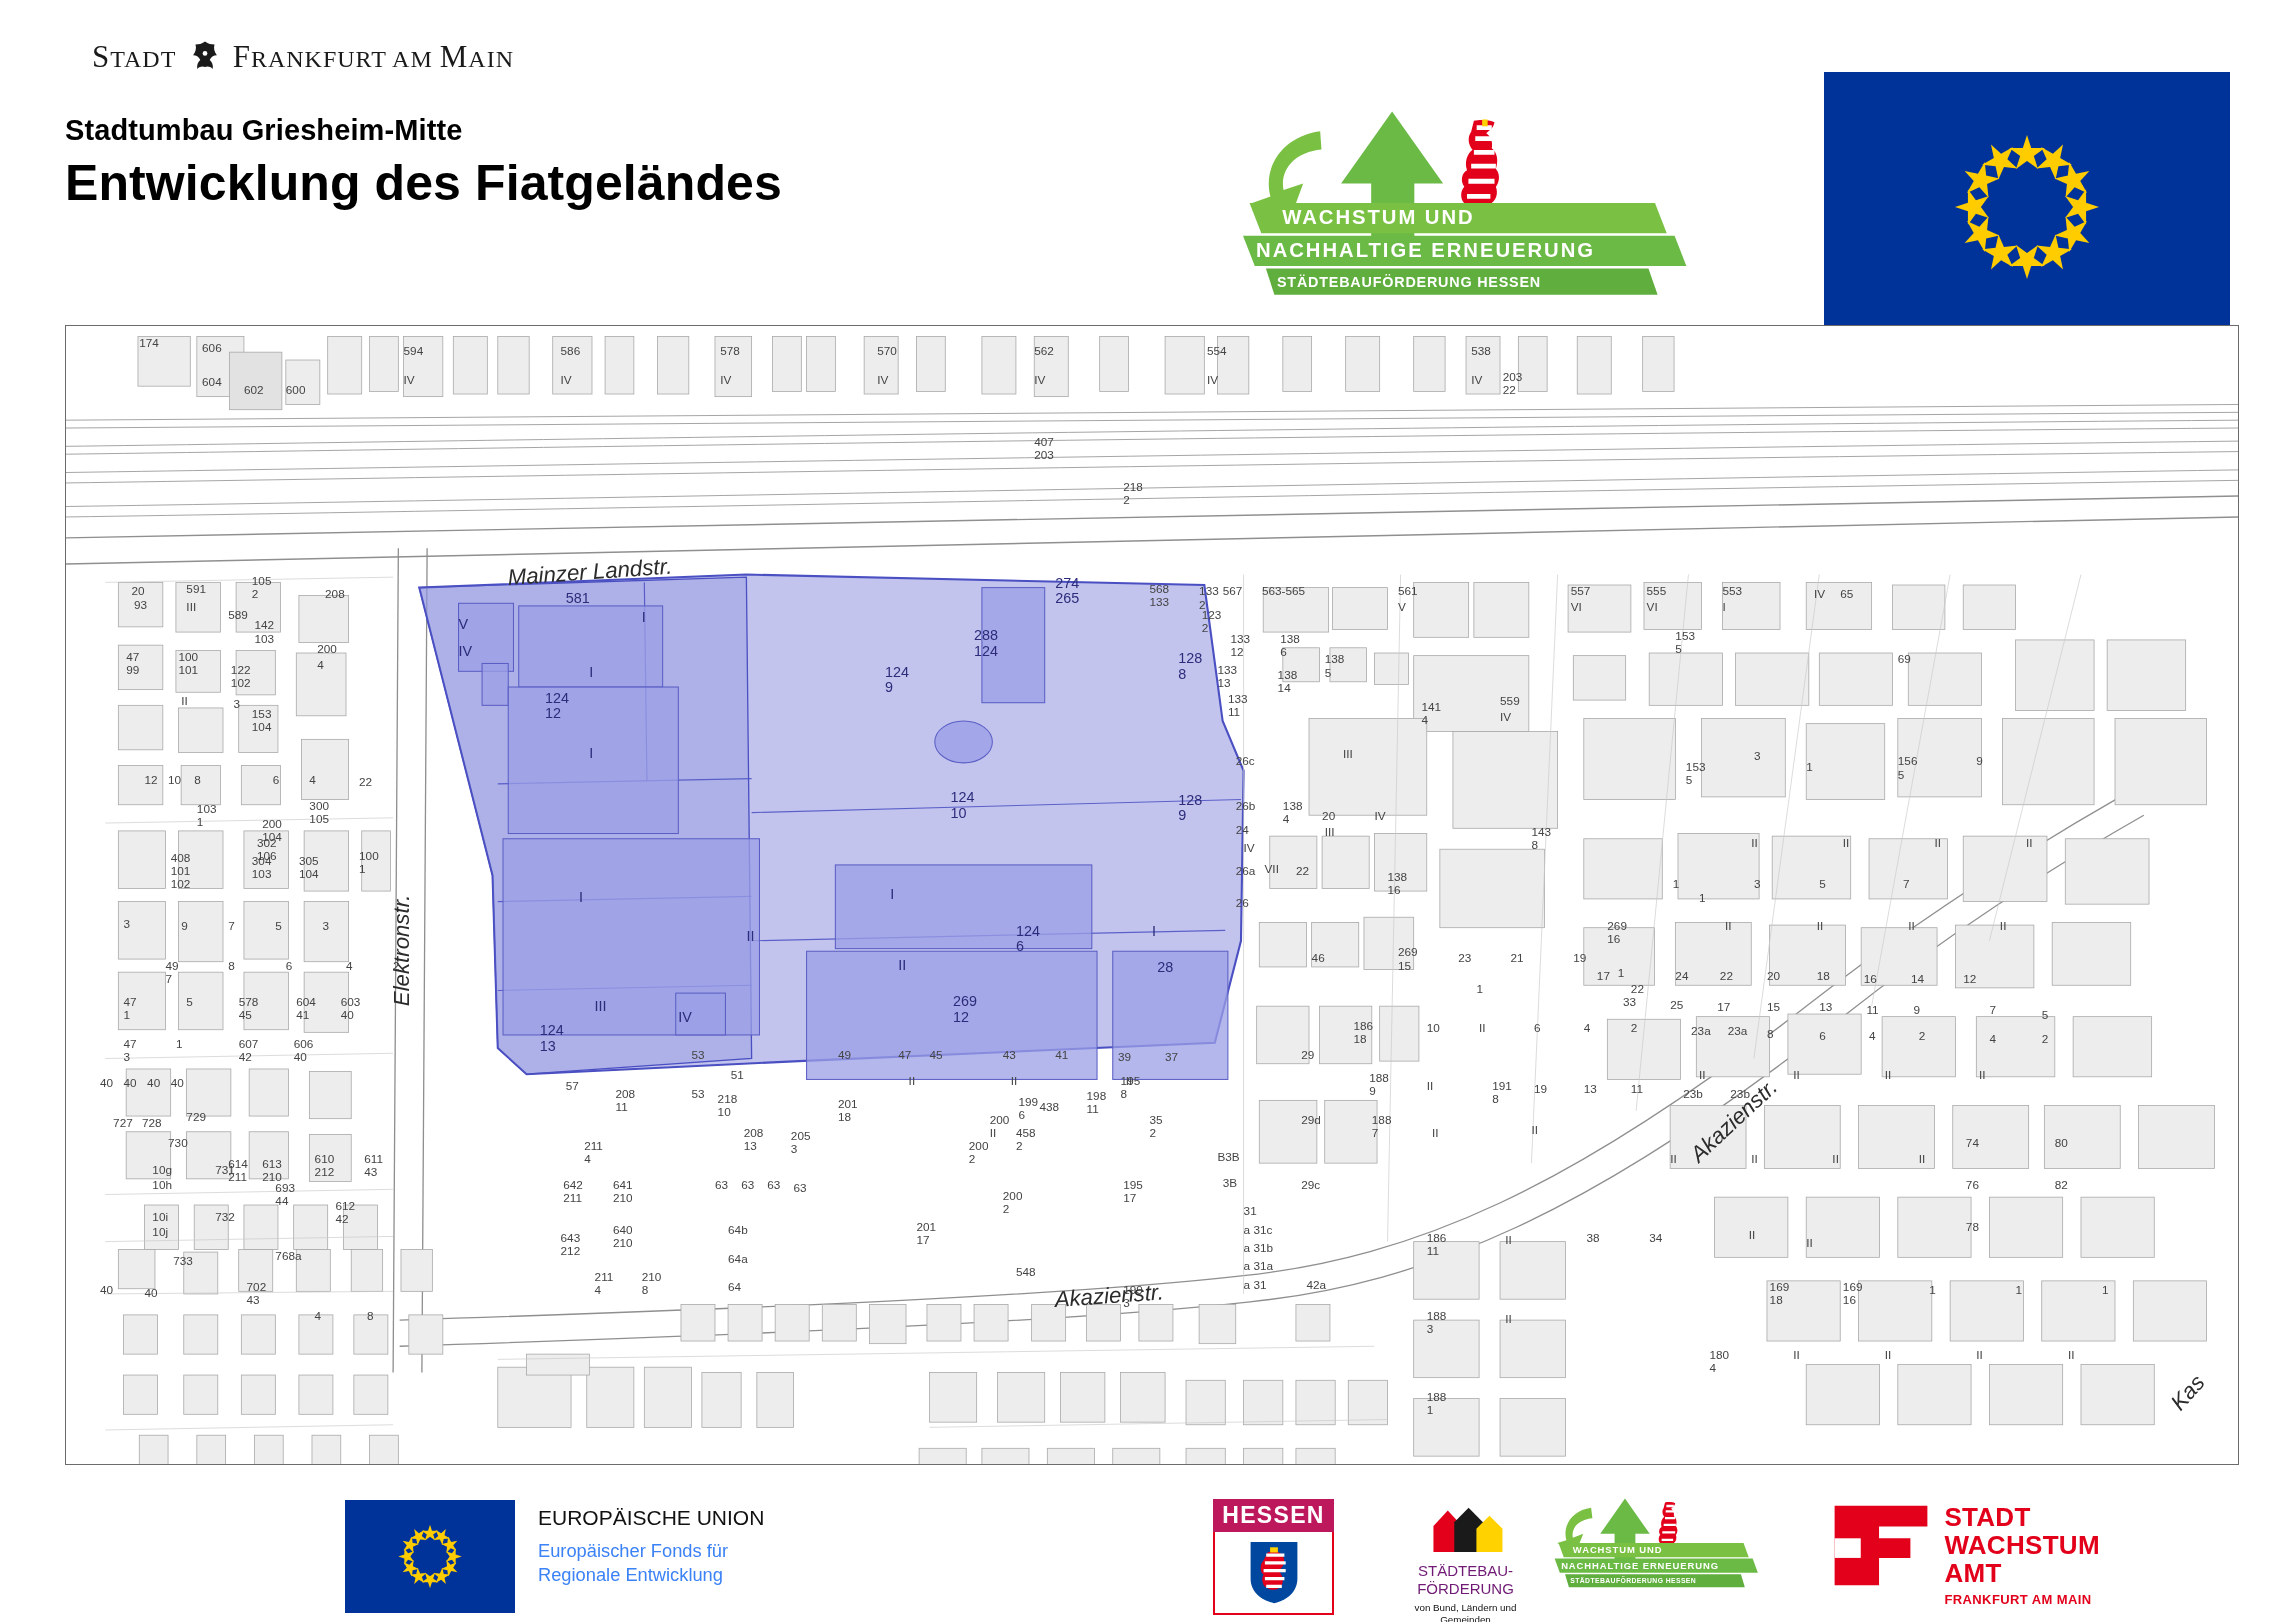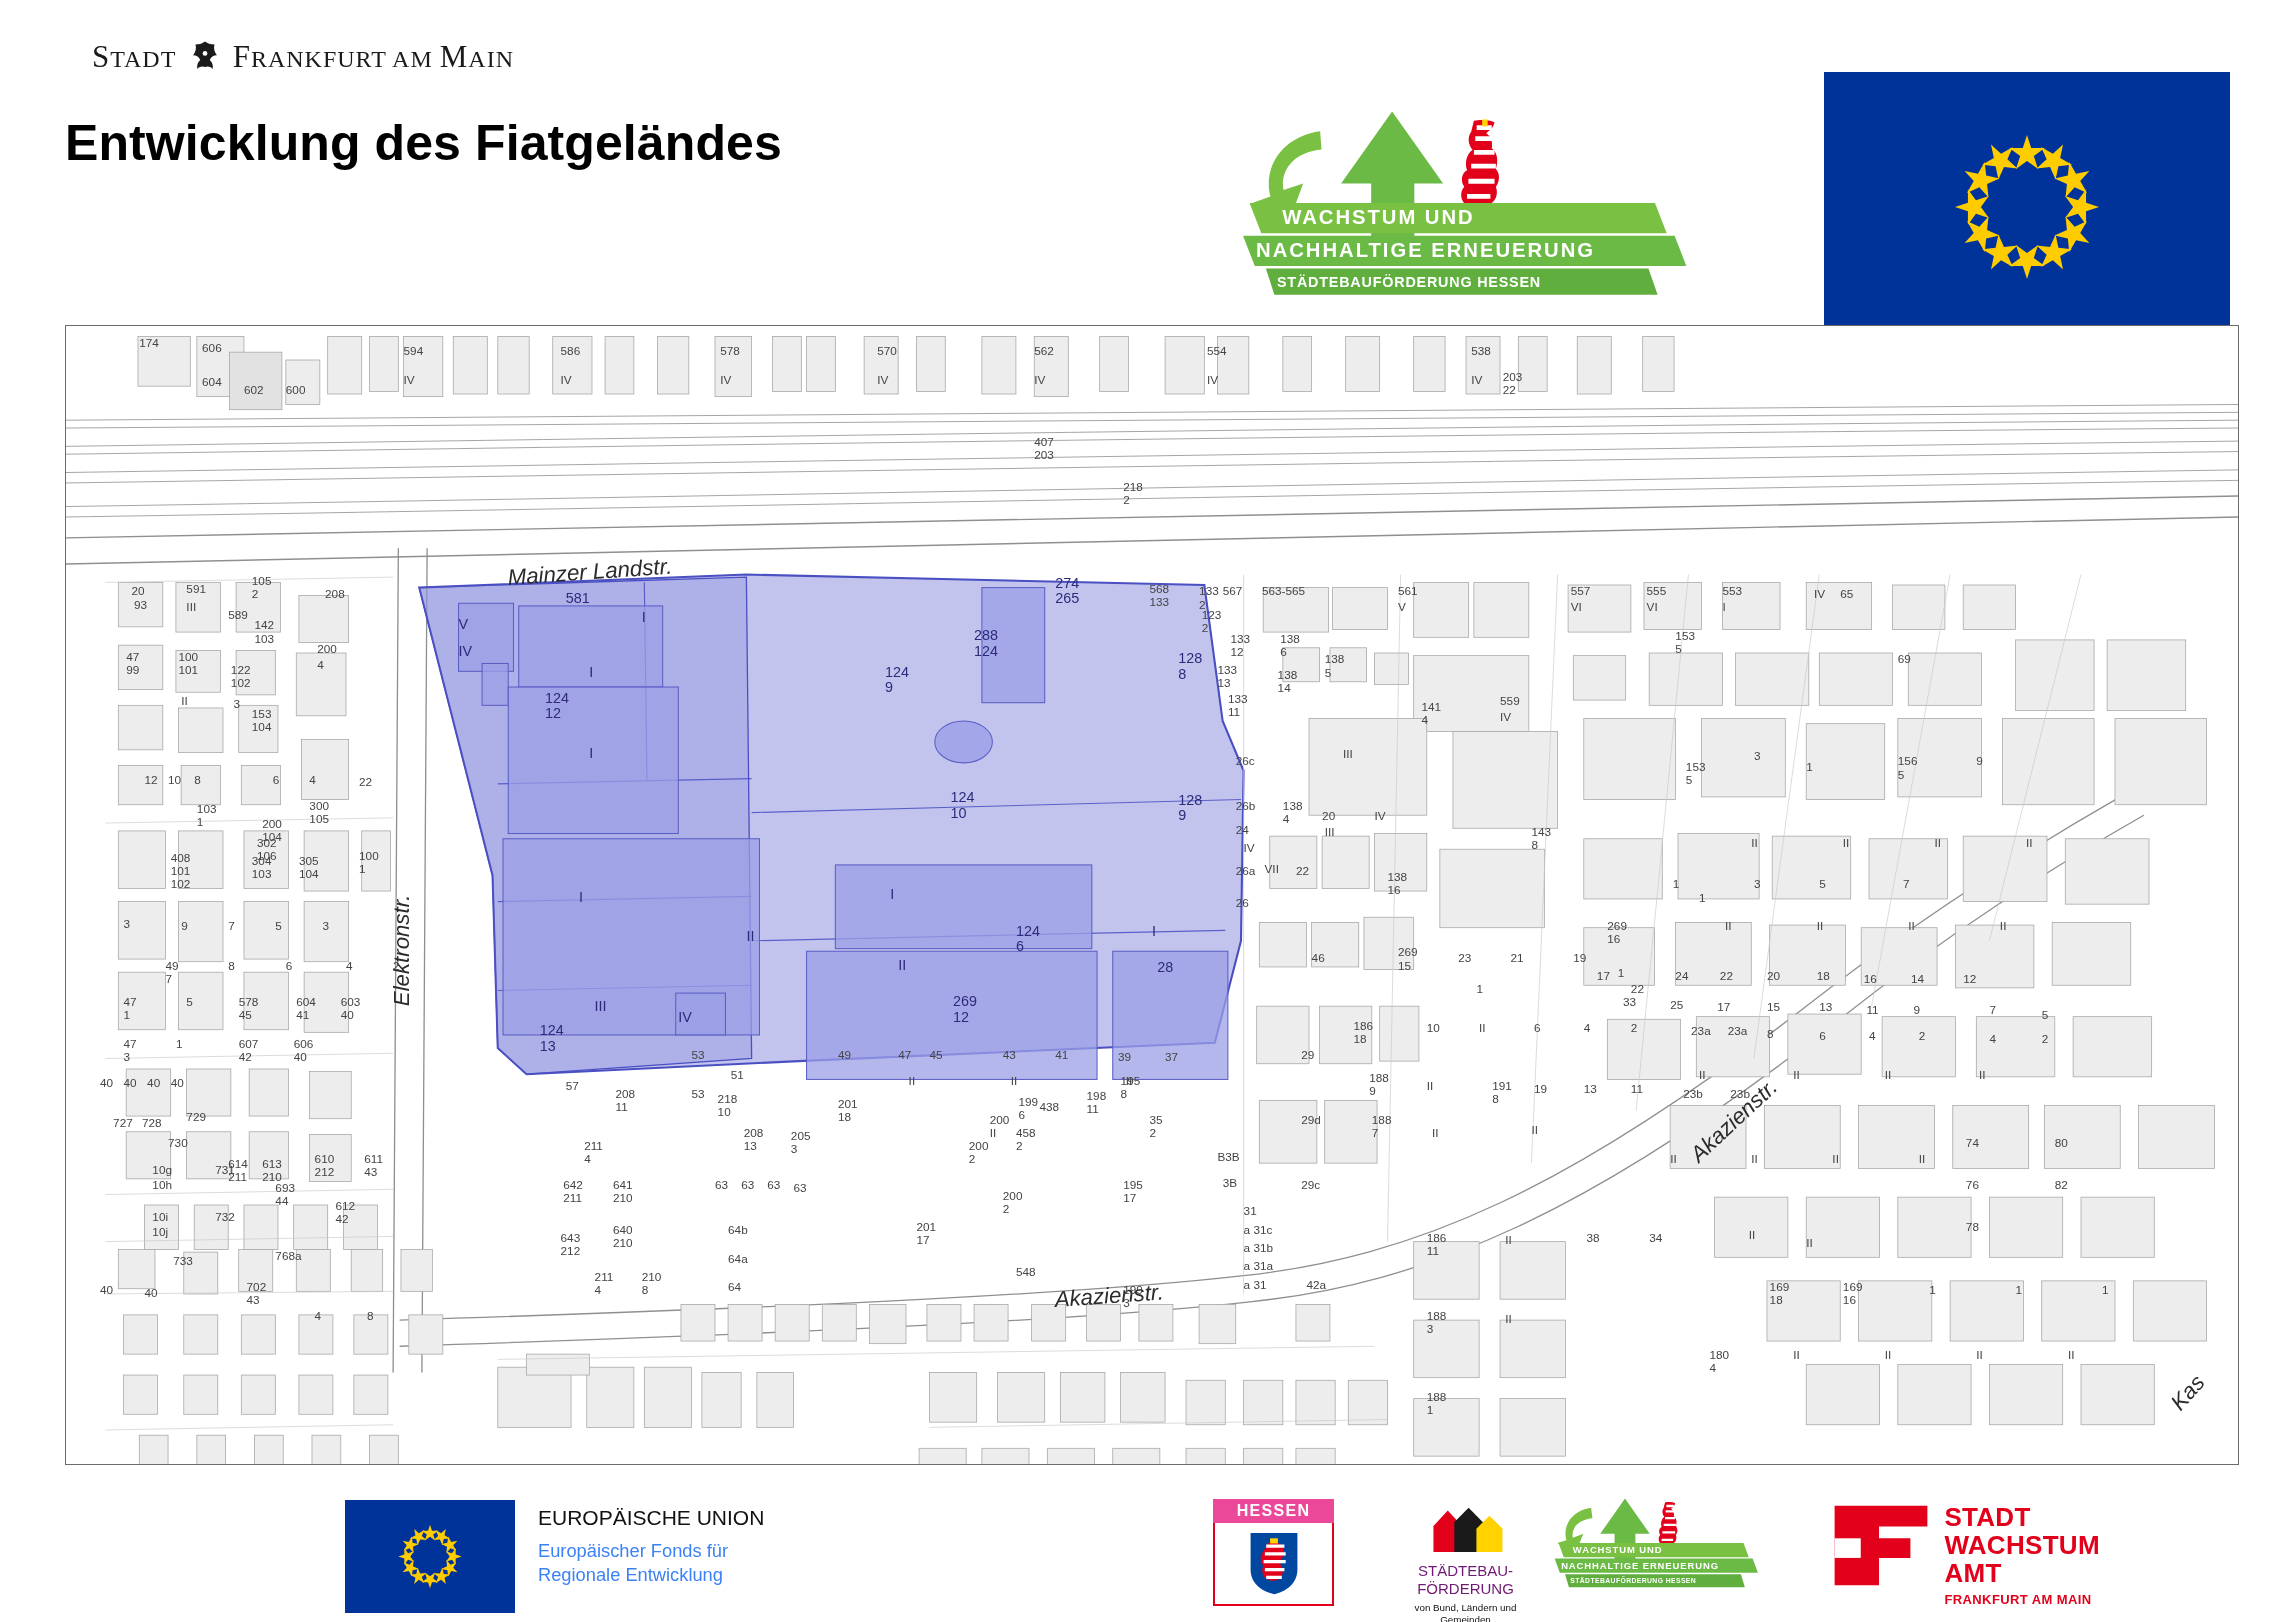--- a/index.html
+++ b/index.html
@@ -126,23 +126,23 @@
     gap: 10.5px;
   }
   .footer-bmwsb .txt { font-size: 15px; line-height: 1.28; color: #111; padding-top: 2.6px;}
 
   .footer-hessen {
     position: absolute;
     left: 1213px; top: 17px;
     width: 121px;
   }
   .footer-hessen .bar {
-    background: #ec4899;
+    background: #be185d;
     color: #fff;
-    font-size: 16px;
+    font-size: 23px;
     font-weight: bold;
     letter-spacing: 1.3px;
     text-align: center;
     padding: 3.3px 0 2.6px;
   }
   .footer-hessen .shield-box {
     background: #fff;
     border-left: 2.6px solid #e2001a;
     border-right: 2.6px solid #e2001a;
     border-bottom: 2.6px solid #e2001a;
@@ -186,20 +186,21 @@
 <div class="city-mark">
   <span class="word"><span class="cap">S</span>TADT</span>
   <svg class="eagle" viewBox="0 0 64 64">
     <path d="M32 6 C26 10 22 11 16 11 C18 18 16 24 12 29 C18 29 22 32 24 37 C20 40 18 46 19 52 C23 48 28 47 32 49 C36 47 41 48 45 52 C46 46 44 40 40 37 C42 32 46 29 52 29 C48 24 46 18 48 11 C42 11 38 10 32 6 Z" fill="#1a1a1a"></path>
     <circle cx="32" cy="26" r="4" fill="#fff"></circle>
   </svg>
   <span class="word"><span class="cap">F</span>RANKFURT AM <span class="cap">M</span>AIN</span>
 </div>
 
 <div class="title-block">
+  <div class="title-sub">Stadtumbau Griesheim-Mitte</div>
   <div class="title-main">Entwicklung des Fiatgeländes</div>
 </div>
 
 <svg class="hessen-logo-top" viewBox="0 0 760 370">
 
   <g>
     <path d="M118 40 C60 48 30 95 42 140 L14 150 L70 180 L92 120 L62 130 C56 100 78 72 120 68 Z" fill="#7ac143"></path>
     <path d="M228 10 L150 120 L196 120 L196 205 L262 205 L262 120 L306 120 Z" fill="#6cba46"></path>
   </g>
 

